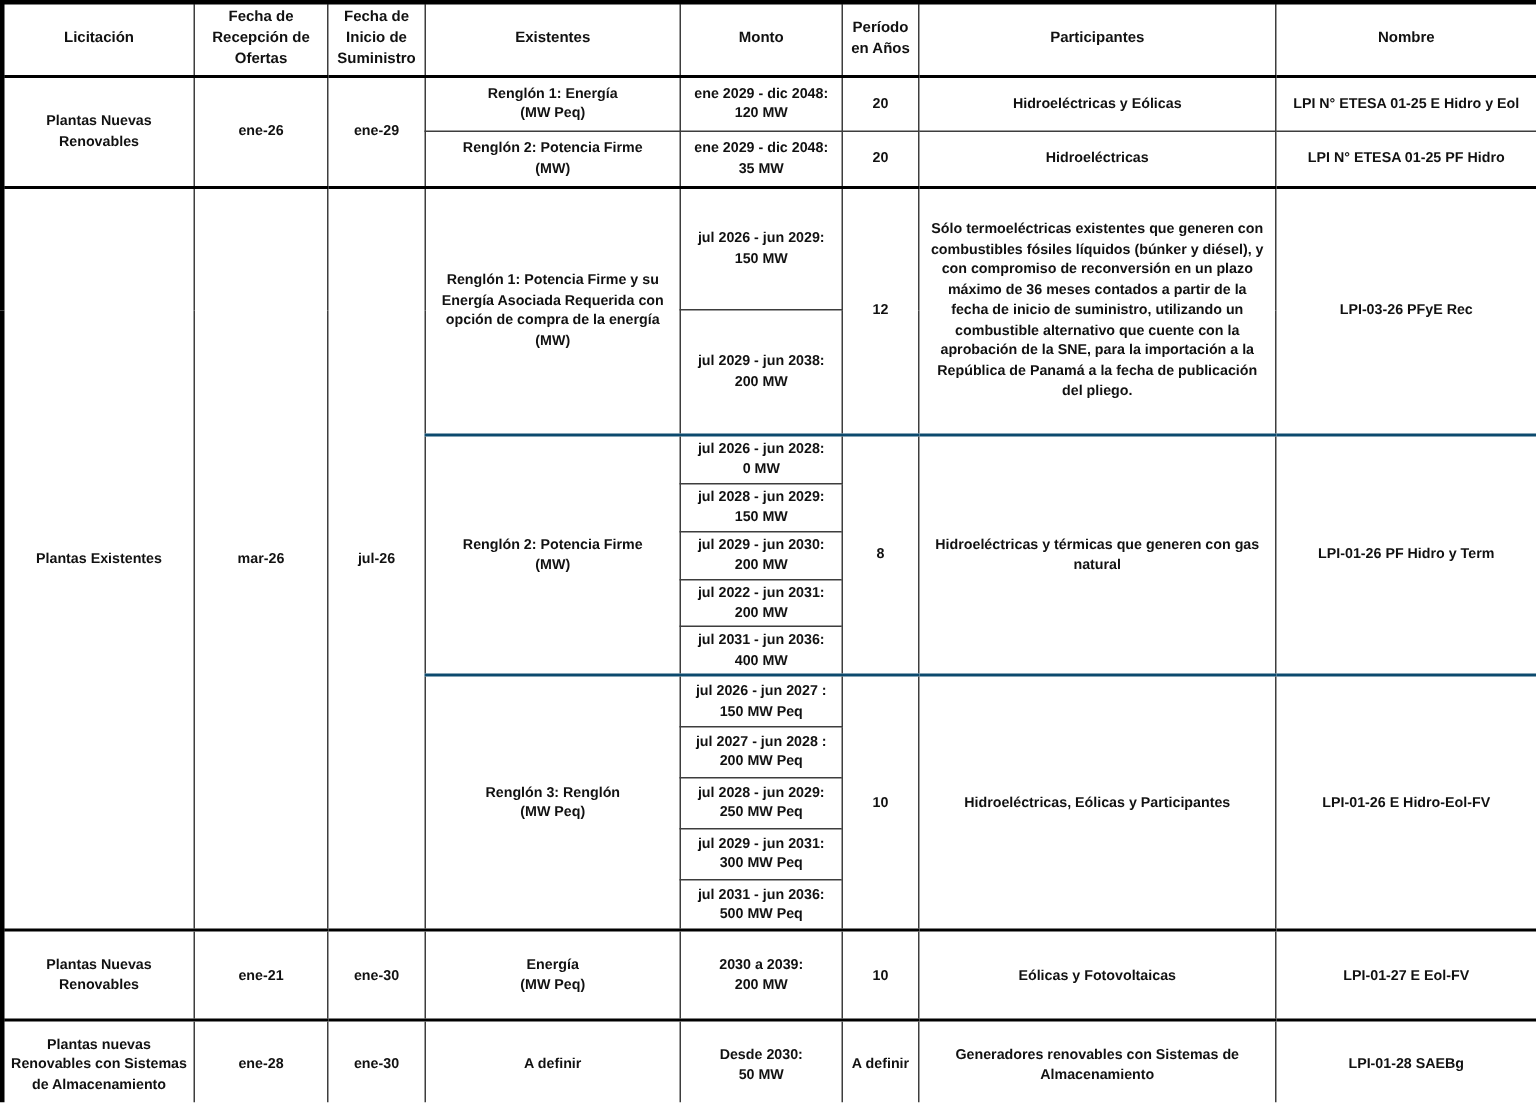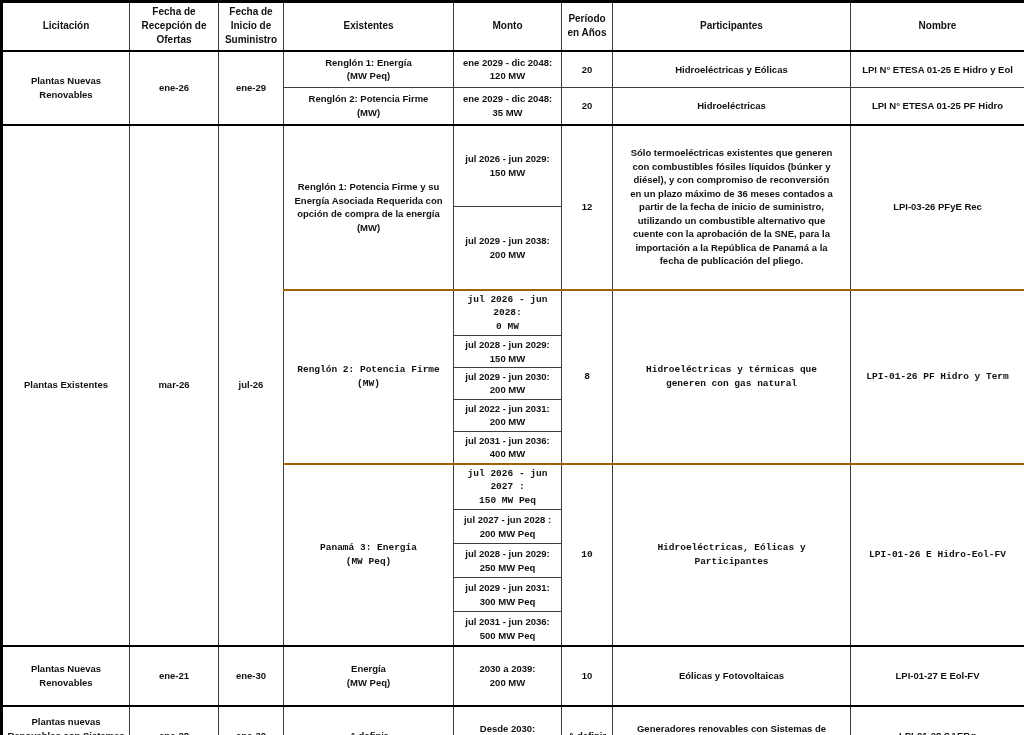--- a/index.html
+++ b/index.html
@@ -32,22 +32,22 @@
     white-space: pre-line;
     padding: 2px 4px;
     line-height: 1.42;
     overflow: hidden;
   }
   thead th {
     border-bottom: 2.5px solid #000000;
     font-size: 10px;
   }
   tr.sec > td { border-top: 2.5px solid #000000; }
-  tr.blk > td { border-top: 2px solid #a16207; font-family: Liberation Mono, monospace; }
-  td.participantes { padding: 2px 16px; }
+  tr.blk > td { border-top: 2px solid #0c4a6e; }
+  td.participantes { padding: 2px 6px; }
   
   tr.h44 { height: 44px; }
   tr.h37 { height: 37px; }
   tr.h82 { height: 82px; }
   tr.h83 { height: 83px; }
   tr.h31 { height: 31px; }
   tr.h32 { height: 32px; }
   tr.h34 { height: 34px; }
   tr.h60 { height: 60px; }
 </style>
@@ -147,21 +147,21 @@
     <tr class="h31">
       <td>jul 2022 - jun 2031:
 200 MW</td>
     </tr>
     <tr class="h32">
       <td>jul 2031 - jun 2036:
 400 MW</td>
     </tr>
 
     <tr class="h34 blk">
-      <td rowspan="5">Panamá 3: Energía
+      <td rowspan="5">Renglón 3: Renglón
 (MW Peq)</td>
       <td>jul 2026 - jun 2027 :
 150 MW Peq</td>
       <td rowspan="5">10</td>
       <td rowspan="5" class="participantes">Hidroeléctricas, Eólicas y Participantes</td>
       <td rowspan="5">LPI-01-26 E Hidro-Eol-FV</td>
     </tr>
     <tr class="h34">
       <td>jul 2027 - jun 2028 :
 200 MW Peq</td>

